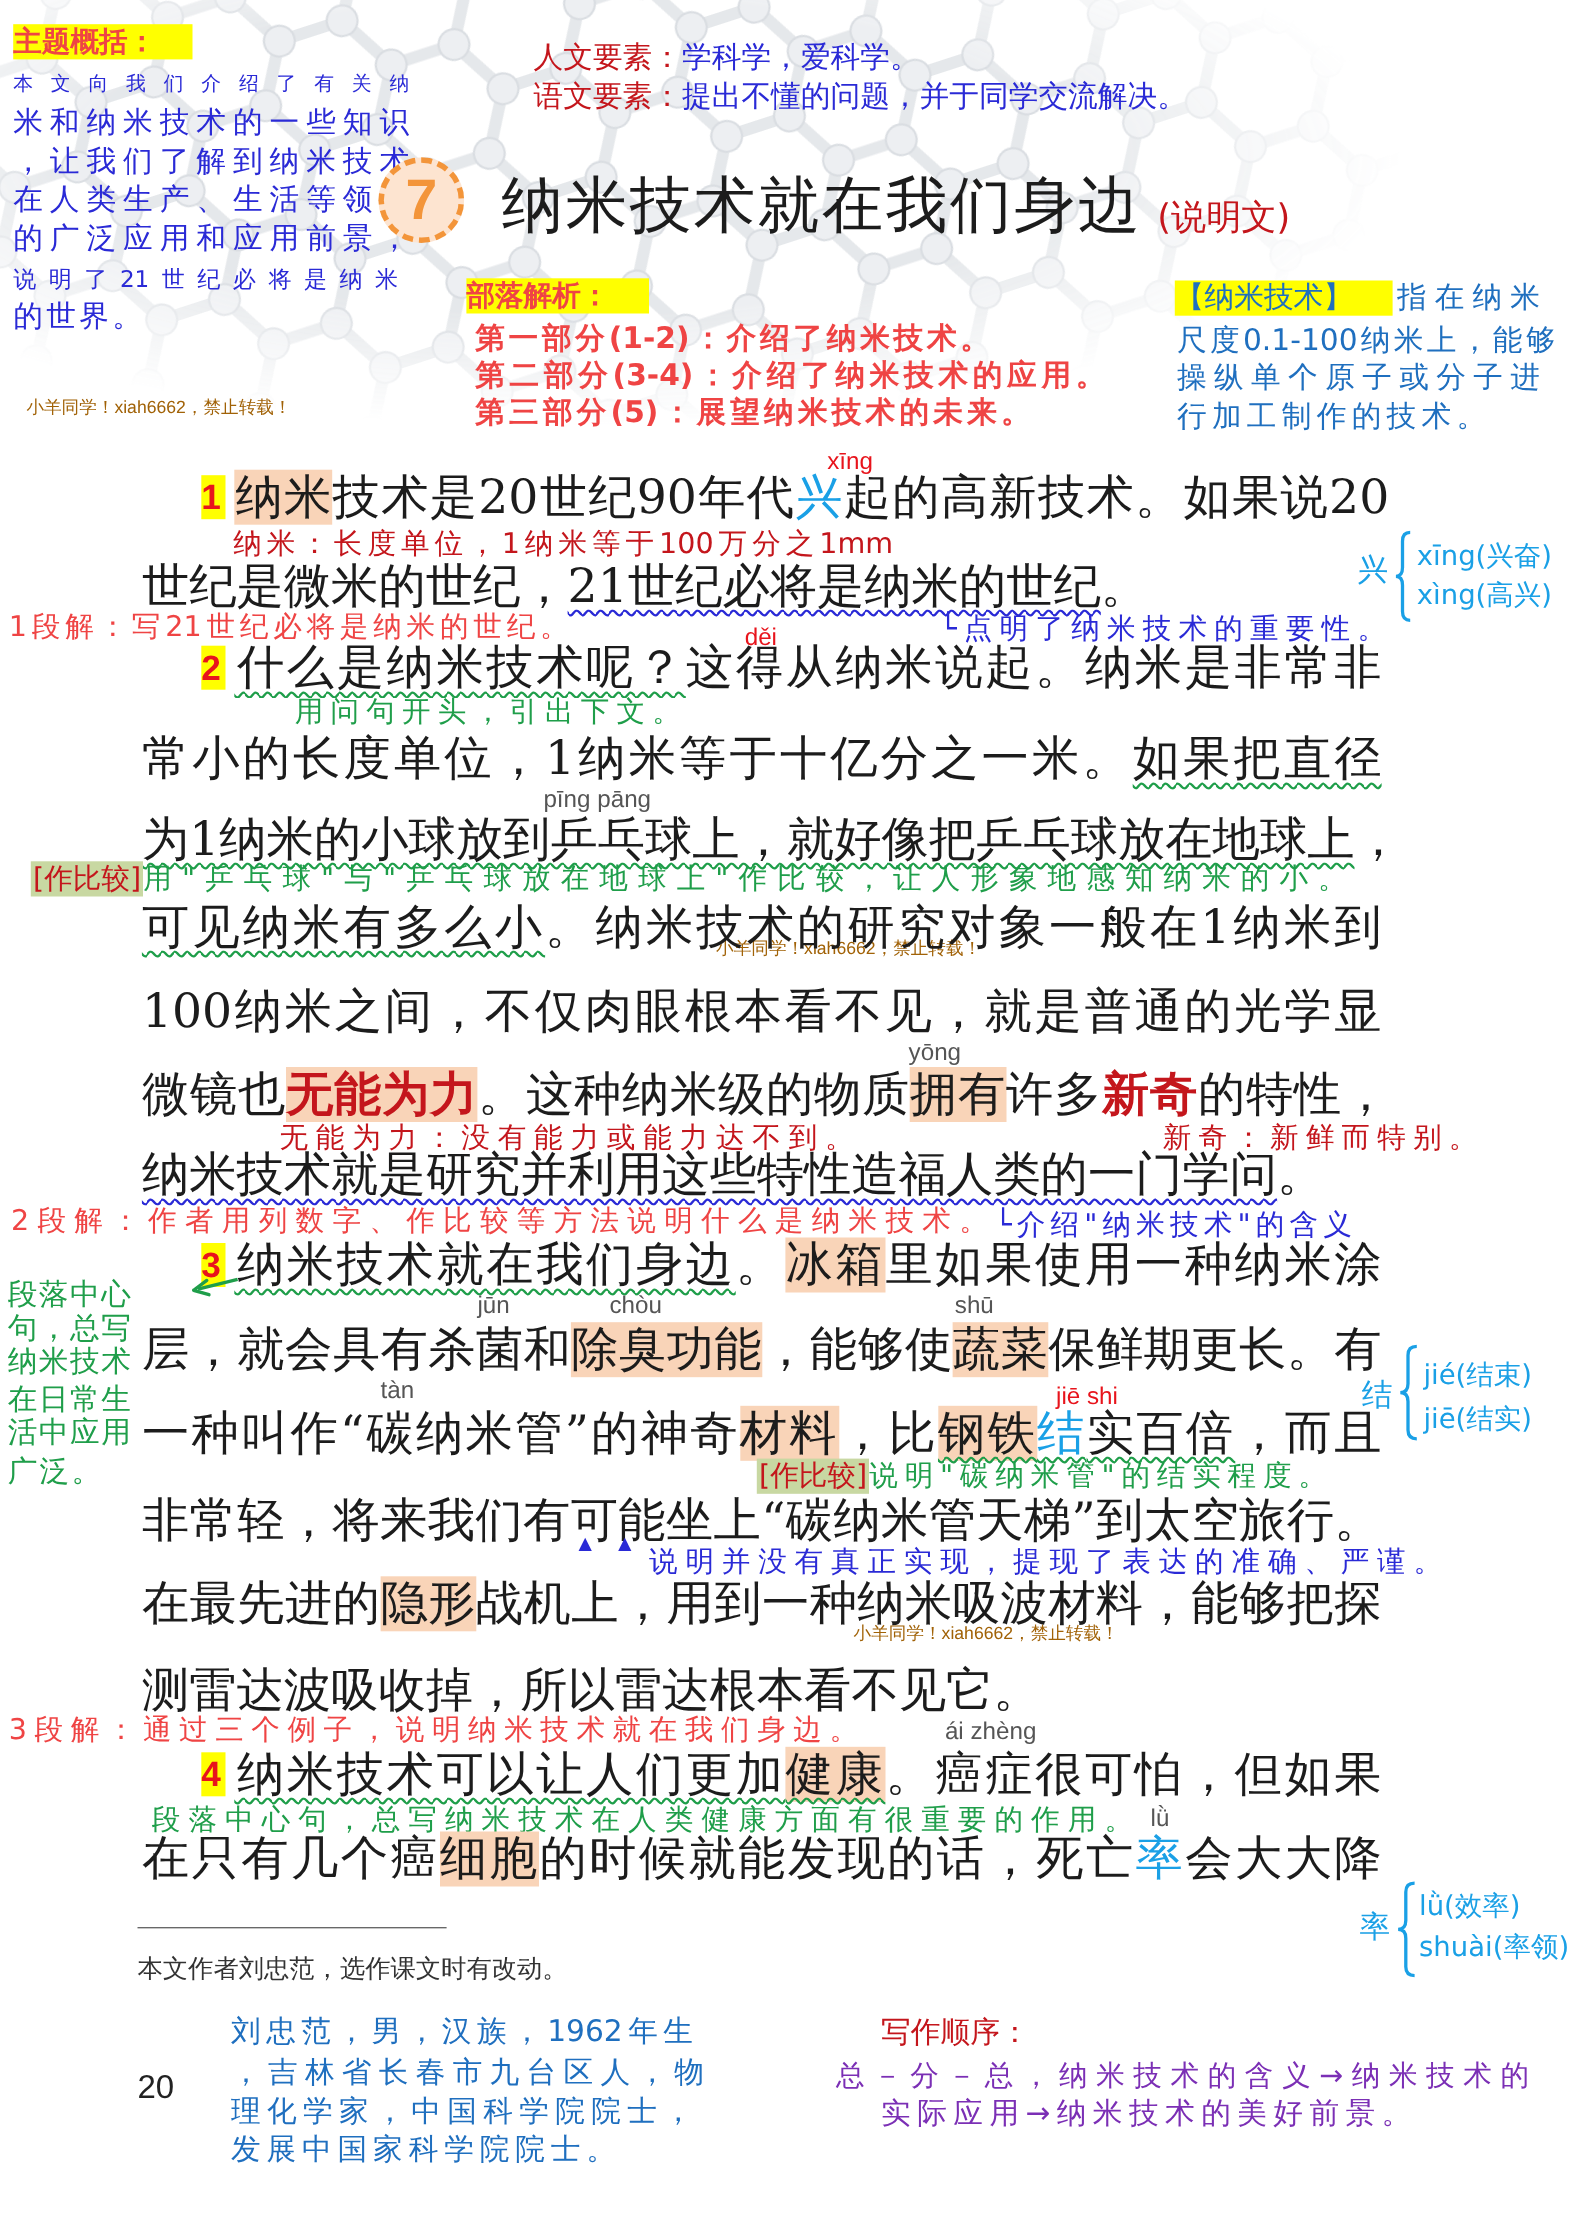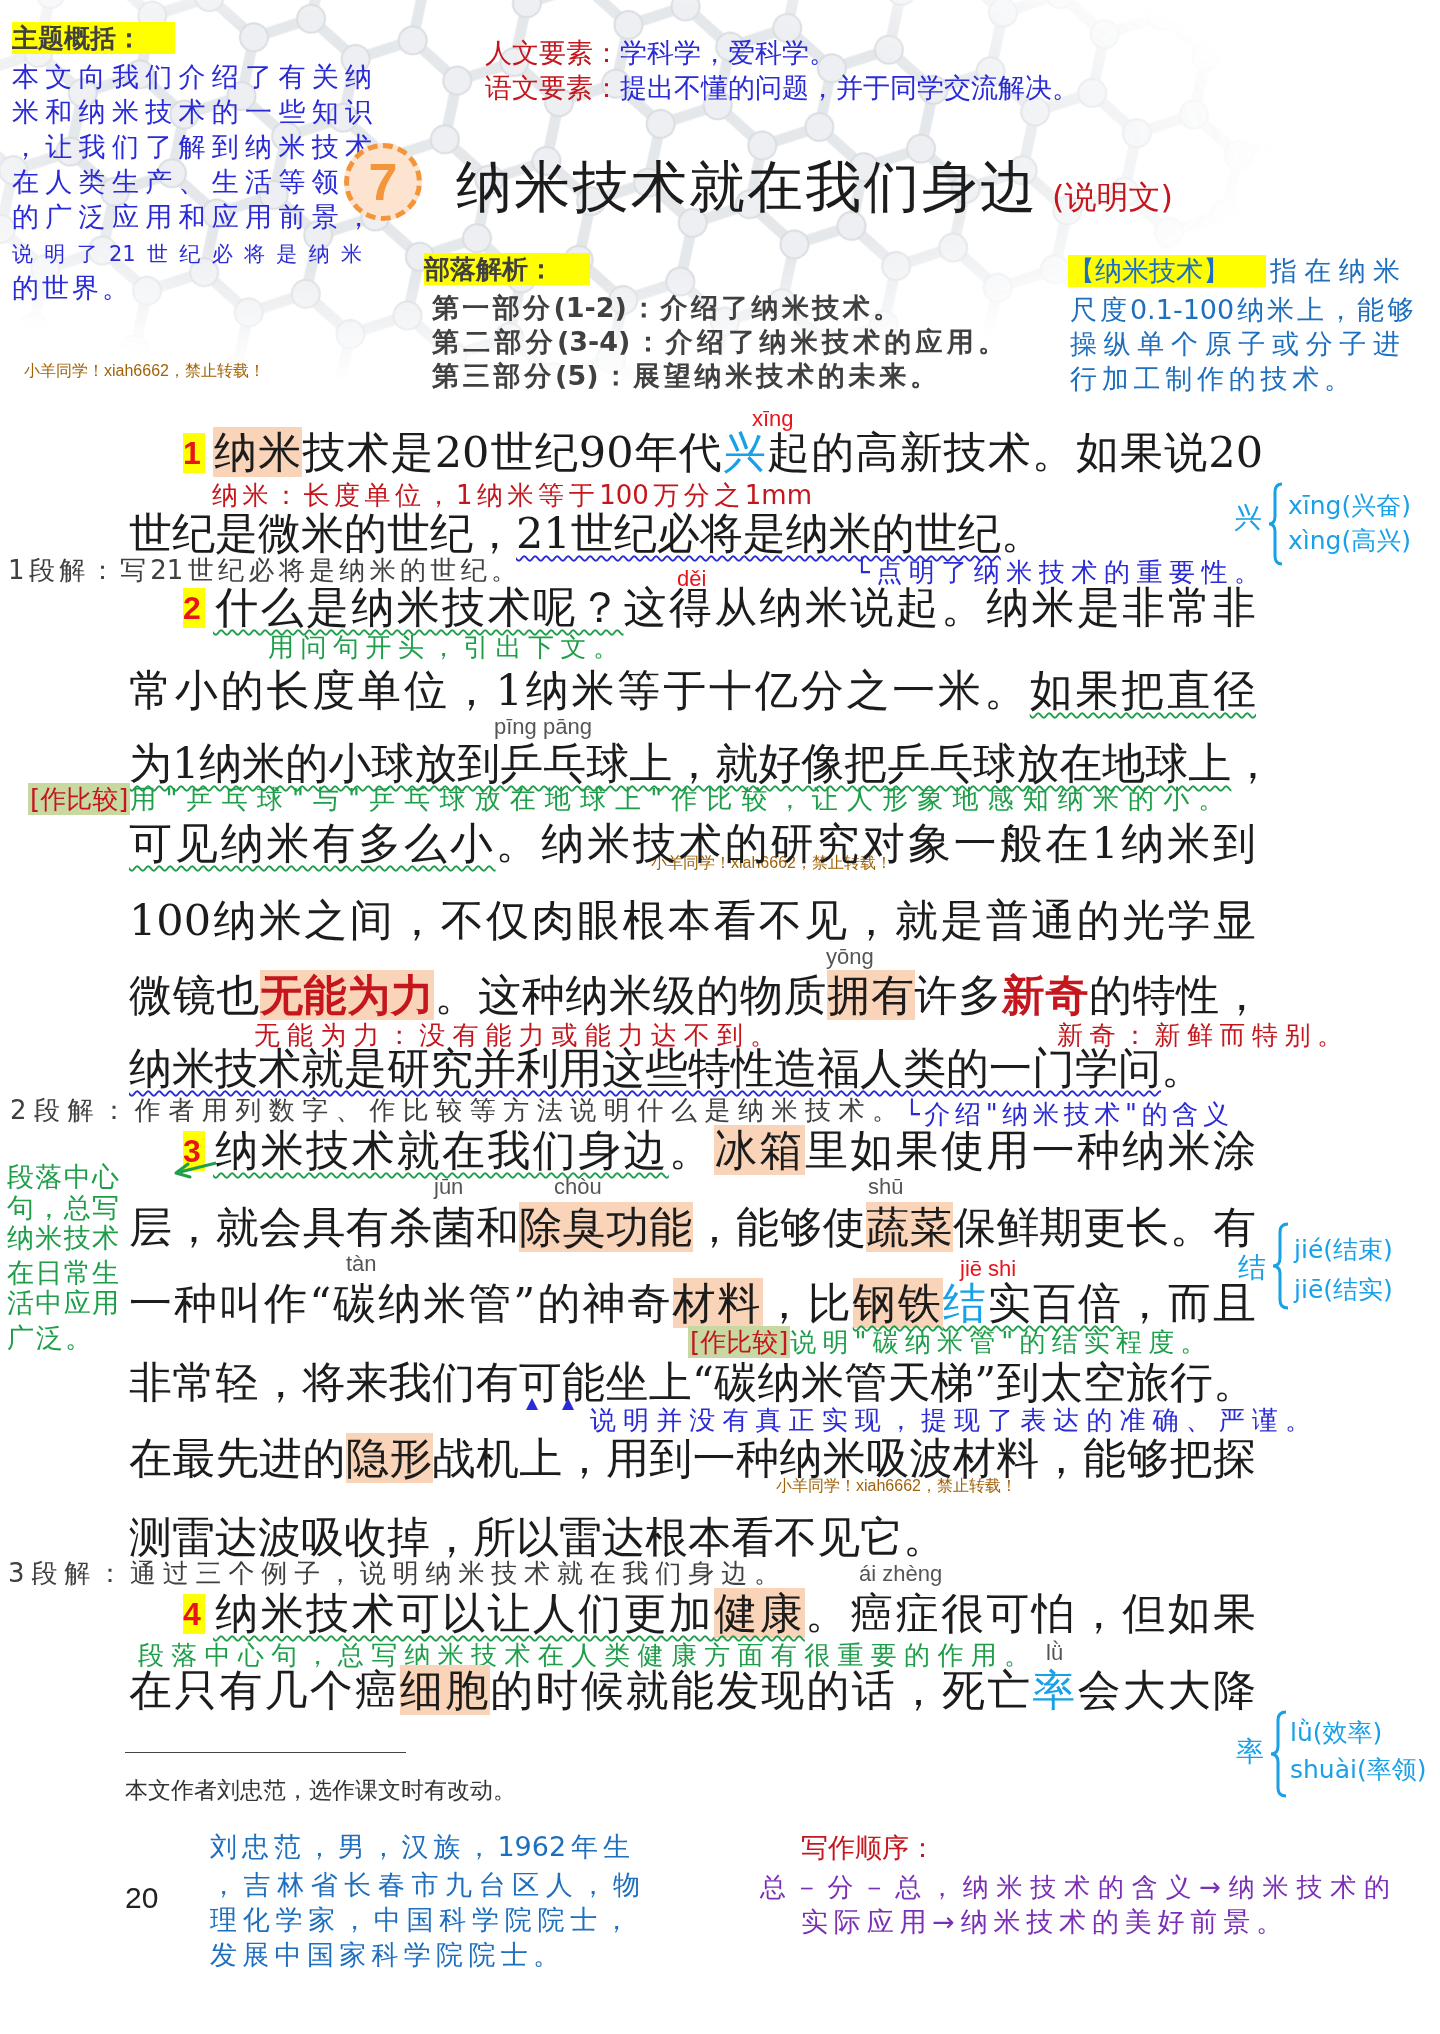--- a/index.html
+++ b/index.html
@@ -12,21 +12,21 @@
   
   .line{position:absolute;white-space:nowrap;font-family:"DejaVu Serif","Liberation Serif",serif;font-size:43px;line-height:50px;color:#1c1c1c;text-align:justify;text-align-last:justify;}
   .pnum{display:inline-block;background:#ffff00;color:#e8141c;font-family:"Liberation Sans","DejaVu Sans",sans-serif;font-weight:bold;font-size:32px;line-height:40px;width:22px;text-align:center;vertical-align:3px;margin-right:8px;}
   .hl{background:#f9d4b8;}
   .rb{color:#c4161c;font-weight:bold;}
   .cy{color:#1aa0e6;}
   .wg{text-decoration:underline wavy #1f9e4a;text-decoration-thickness:2px;text-underline-offset:7px;}
   .wb{text-decoration:underline wavy #2a2ad6;text-decoration-thickness:2px;text-underline-offset:7px;}
   
   .note{position:absolute;white-space:nowrap;font-family:"DejaVu Sans","Liberation Sans",sans-serif;font-size:26px;line-height:32px;}
-  .red{color:#404040;}
+  .red{color:#ef4444;}
   .dred{color:#c4161c;}
   .blue{color:#2a2ad6;}
   .teal{color:#1f6fbf;}
   .green{color:#1f9e4a;}
   .purple{color:#7b2fb5;}
   .pinyin{position:absolute;white-space:nowrap;font-family:"Liberation Sans","DejaVu Sans",sans-serif;font-size:22px;line-height:26px;color:#555555;}
   .ybox{position:absolute;background:#ffff00;white-space:nowrap;font-family:"DejaVu Sans","Liberation Sans",sans-serif;font-weight:bold;}
   .tag{display:inline-block;background:#c8d8a2;color:#c4161c;padding:0 2px;}
   .watermark{position:absolute;white-space:nowrap;font-family:"Liberation Sans","DejaVu Sans",sans-serif;font-weight:normal;font-size:16px;line-height:26px;color:#a16207;}
   .title{position:absolute;white-space:nowrap;font-family:"DejaVu Serif","Liberation Serif",serif;font-size:56px;line-height:62px;color:#1c1c1c;}
@@ -63,21 +63,21 @@
           <rect width="1440" height="470" fill="url(#fade)"></rect>
         </mask>
     </defs>
     <rect width="1440" height="470" fill="url(#hexpat)" mask="url(#fademask)"></rect>
   </svg>
 
   <div class="layer">
 
     <div class="ybox red" style="left:12px;top:22px;width:163px;height:32px;font-size:26px;line-height:32px;">主题概括：</div>
     <div>
-      <div class="note blue just" style="left:12px;top:61px;width:360px;font-size:27px;">本文向我们介绍了有关纳</div>
+      <div class="note blue just" style="left:12px;top:61px;width:360px;font-size:18px;">本文向我们介绍了有关纳</div>
       <div class="note blue just" style="left:12px;top:96px;width:360px;font-size:27px;">米和纳米技术的一些知识</div>
       <div class="note blue just" style="left:12px;top:131px;width:360px;font-size:27px;">，让我们了解到纳米技术</div>
       <div class="note blue just" style="left:12px;top:166px;width:360px;font-size:27px;">在人类生产、生活等领域</div>
       <div class="note blue just" style="left:12px;top:201px;width:360px;font-size:27px;">的广泛应用和应用前景，</div>
       <div class="note blue just" style="left:12px;top:238px;width:350px;font-size:21px;">说明了21世纪必将是纳米</div>
       <div class="note blue" style="left:12px;top:272px;font-size:27px;letter-spacing:3px;">的世界。</div>
     </div>
 
     <div class="note" style="left:485px;top:37px;font-size:27px;">
       <span class="dred">人文要素：</span><span class="blue">学科学，爱科学。</span>

